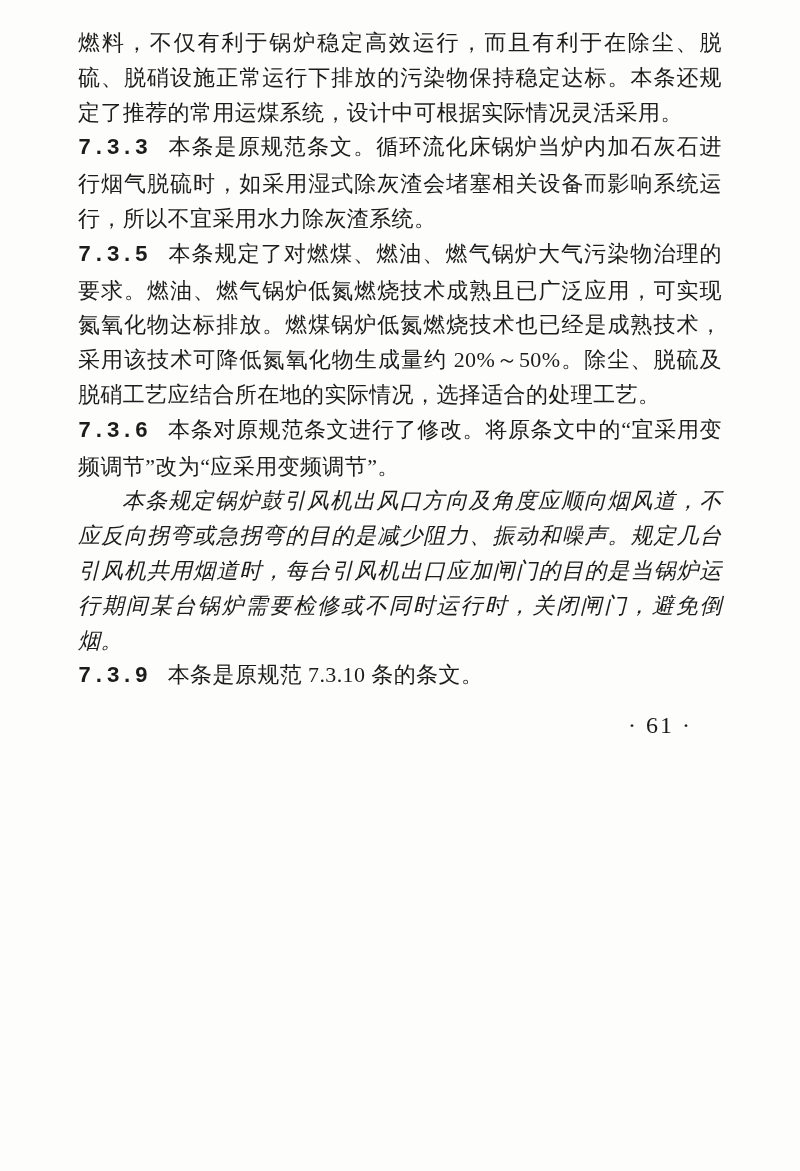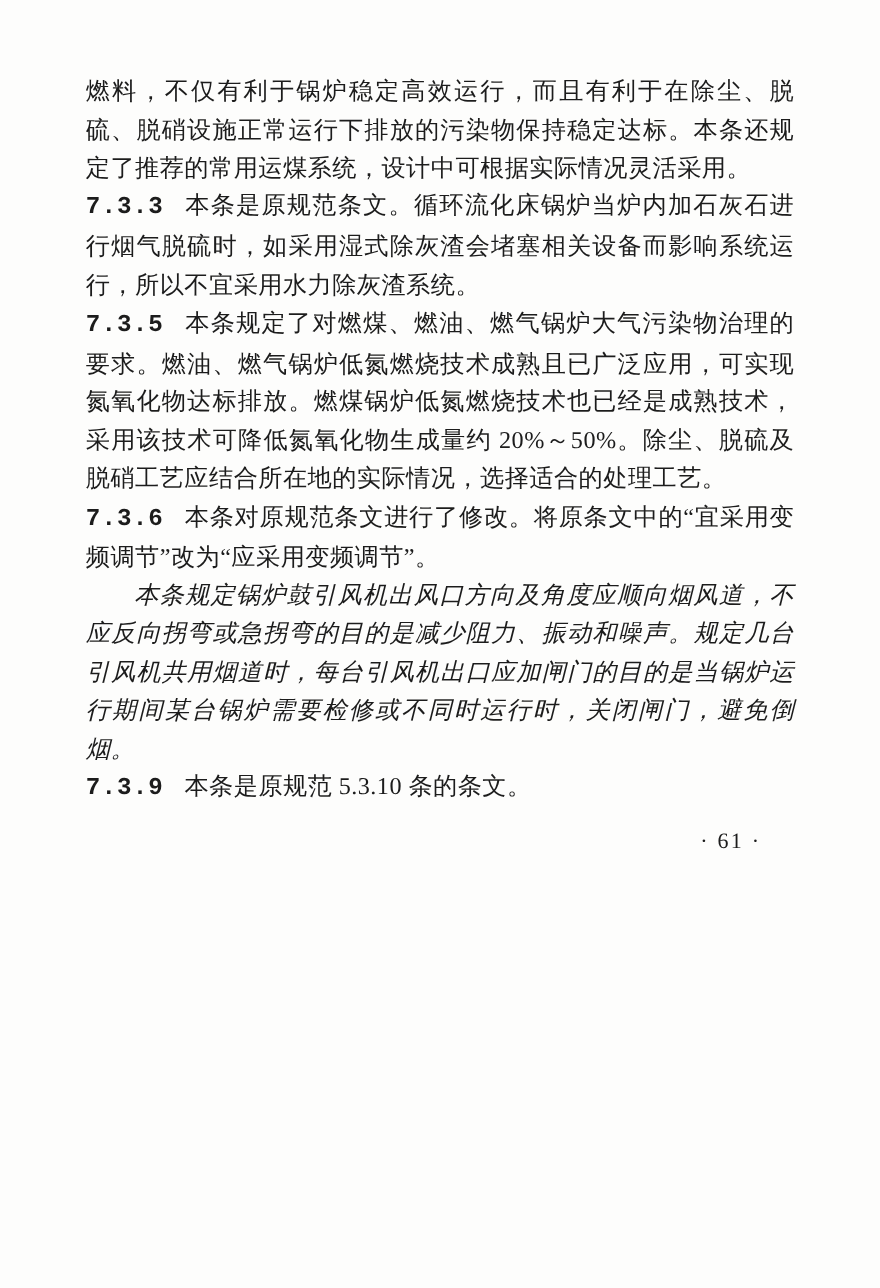--- a/index.html
+++ b/index.html
@@ -6,21 +6,21 @@
     margin: 0;
     padding: 0;
     background: #fbfbfa;
   }
   .page {
     position: relative;
     width: 800px;
     height: 1171px;
     background: #fdfdfc;
     box-sizing: border-box;
-    padding: 66px 78px 0 78px;
+    padding: 26px 78px 0 78px;
     font-family: "Liberation Serif", "DejaVu Serif", serif;
     color: #1c1c1c;
     overflow: hidden;
   }
   .content {
     text-align: justify;
     text-justify: inter-ideograph;
     font-size: 22px;
     line-height: 34.8px;
     letter-spacing: 0.4px;
@@ -36,21 +36,21 @@
   .num {
     font-weight: bold;
     margin-right: 0.85em;
     letter-spacing: 1px;
     font-family: Liberation Mono, monospace;
   }
   .footer {
     margin-top: 16px;
     text-align: right;
     padding-right: 30px;
-    font-size: 20px;
+    font-size: 24px;
     line-height: 28px;
     color: #1c1c1c;
     letter-spacing: 2px;
   }
 </style>
 </head>
 <body>
 
 <div class="page">
   <div class="content">
@@ -61,19 +61,19 @@
 
 
     <p class="para"><b class="num">7.3.5</b><span>本条规定了对燃煤、燃油、燃气锅炉大气污染物治理的要求。燃油、燃气锅炉低氮燃烧技术成熟且已广泛应用，可实现氮氧化物达标排放。燃煤锅炉低氮燃烧技术也已经是成熟技术，采用该技术可降低氮氧化物生成量约 20%～50%。除尘、脱硫及脱硝工艺应结合所在地的实际情况，选择适合的处理工艺。</span></p>
 
     <p class="para"><b class="num">7.3.6</b><span>本条对原规范条文进行了修改。将原条文中的“宜采用变频调节”改为“应采用变频调节”。</span></p>
 
     <p class="para indent"><span>本条规定锅炉鼓引风机出风口方向及角度应顺向烟风道，不应反向拐弯或急拐弯的目的是减少阻力、振动和噪声。规定几台引风机共用烟道时，每台引风机出口应加闸门的目的是当锅炉运行期间某台锅炉需要检修或不同时运行时，关闭闸门，避免倒烟。</span></p>
 
 
 
-    <p class="para"><b class="num">7.3.9</b><span>本条是原规范 5.3.10 条的条文。</span></p>
+    <p class="para"><b class="num">7.3.9</b><span>本条是原规范 7.3.10 条的条文。</span></p>
 
 
   </div>
 
   <div class="footer">· 61 ·</div>
 </div>
 
 </body></html>

